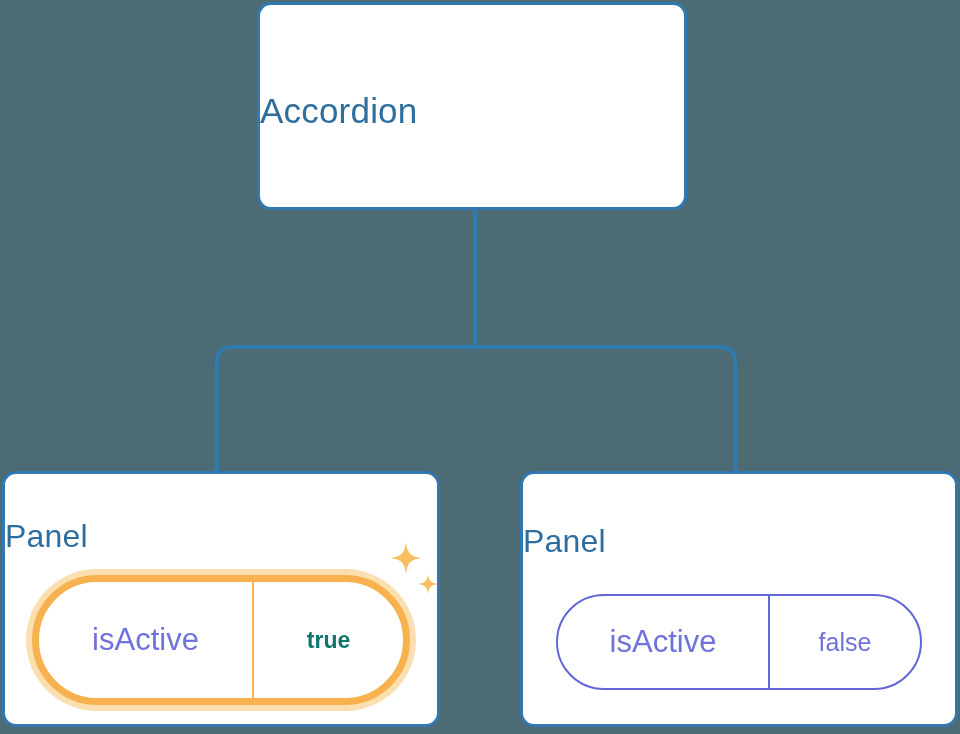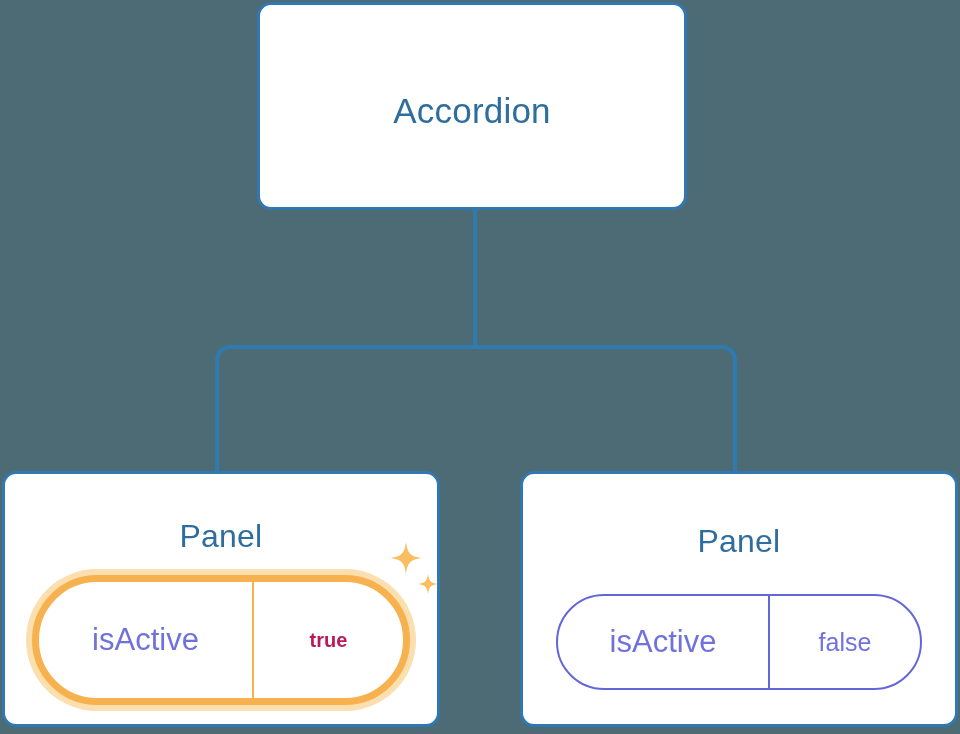--- a/index.html
+++ b/index.html
@@ -59,21 +59,20 @@
     left: 520px;
     top: 471px;
     width: 438px;
     height: 256px;
   }
 
   .node-title {
     position: absolute;
     left: 0;
     width: 100%;
-    text-align: center;
     color: #2e6e9e;
     font-weight: 400;
     letter-spacing: 0.2px;
     white-space: nowrap;
   }
 
   #node-accordion .node-title {
     top: 86px;
     font-size: 35px;
   }
@@ -128,22 +127,22 @@
     border-radius: 999px;
     box-shadow: 0 0 0 6px #fbdfae;
   }
   .prop-pill.highlight .prop-key {
     color: #6f72dd;
     font-size: 31px;
     font-weight: 400;
     border-right: 2px solid #f7b24f;
   }
   .prop-pill.highlight .prop-val {
-    color: #be185d;
-    font-size: 20px;
+    color: #0f766e;
+    font-size: 23px;
     font-weight: 700;
   }
 
   #pill-left {
     left: 32px;
     top: 575px;
     width: 378px;
     height: 130px;
   }
   #pill-left .prop-key { width: 215px; }

